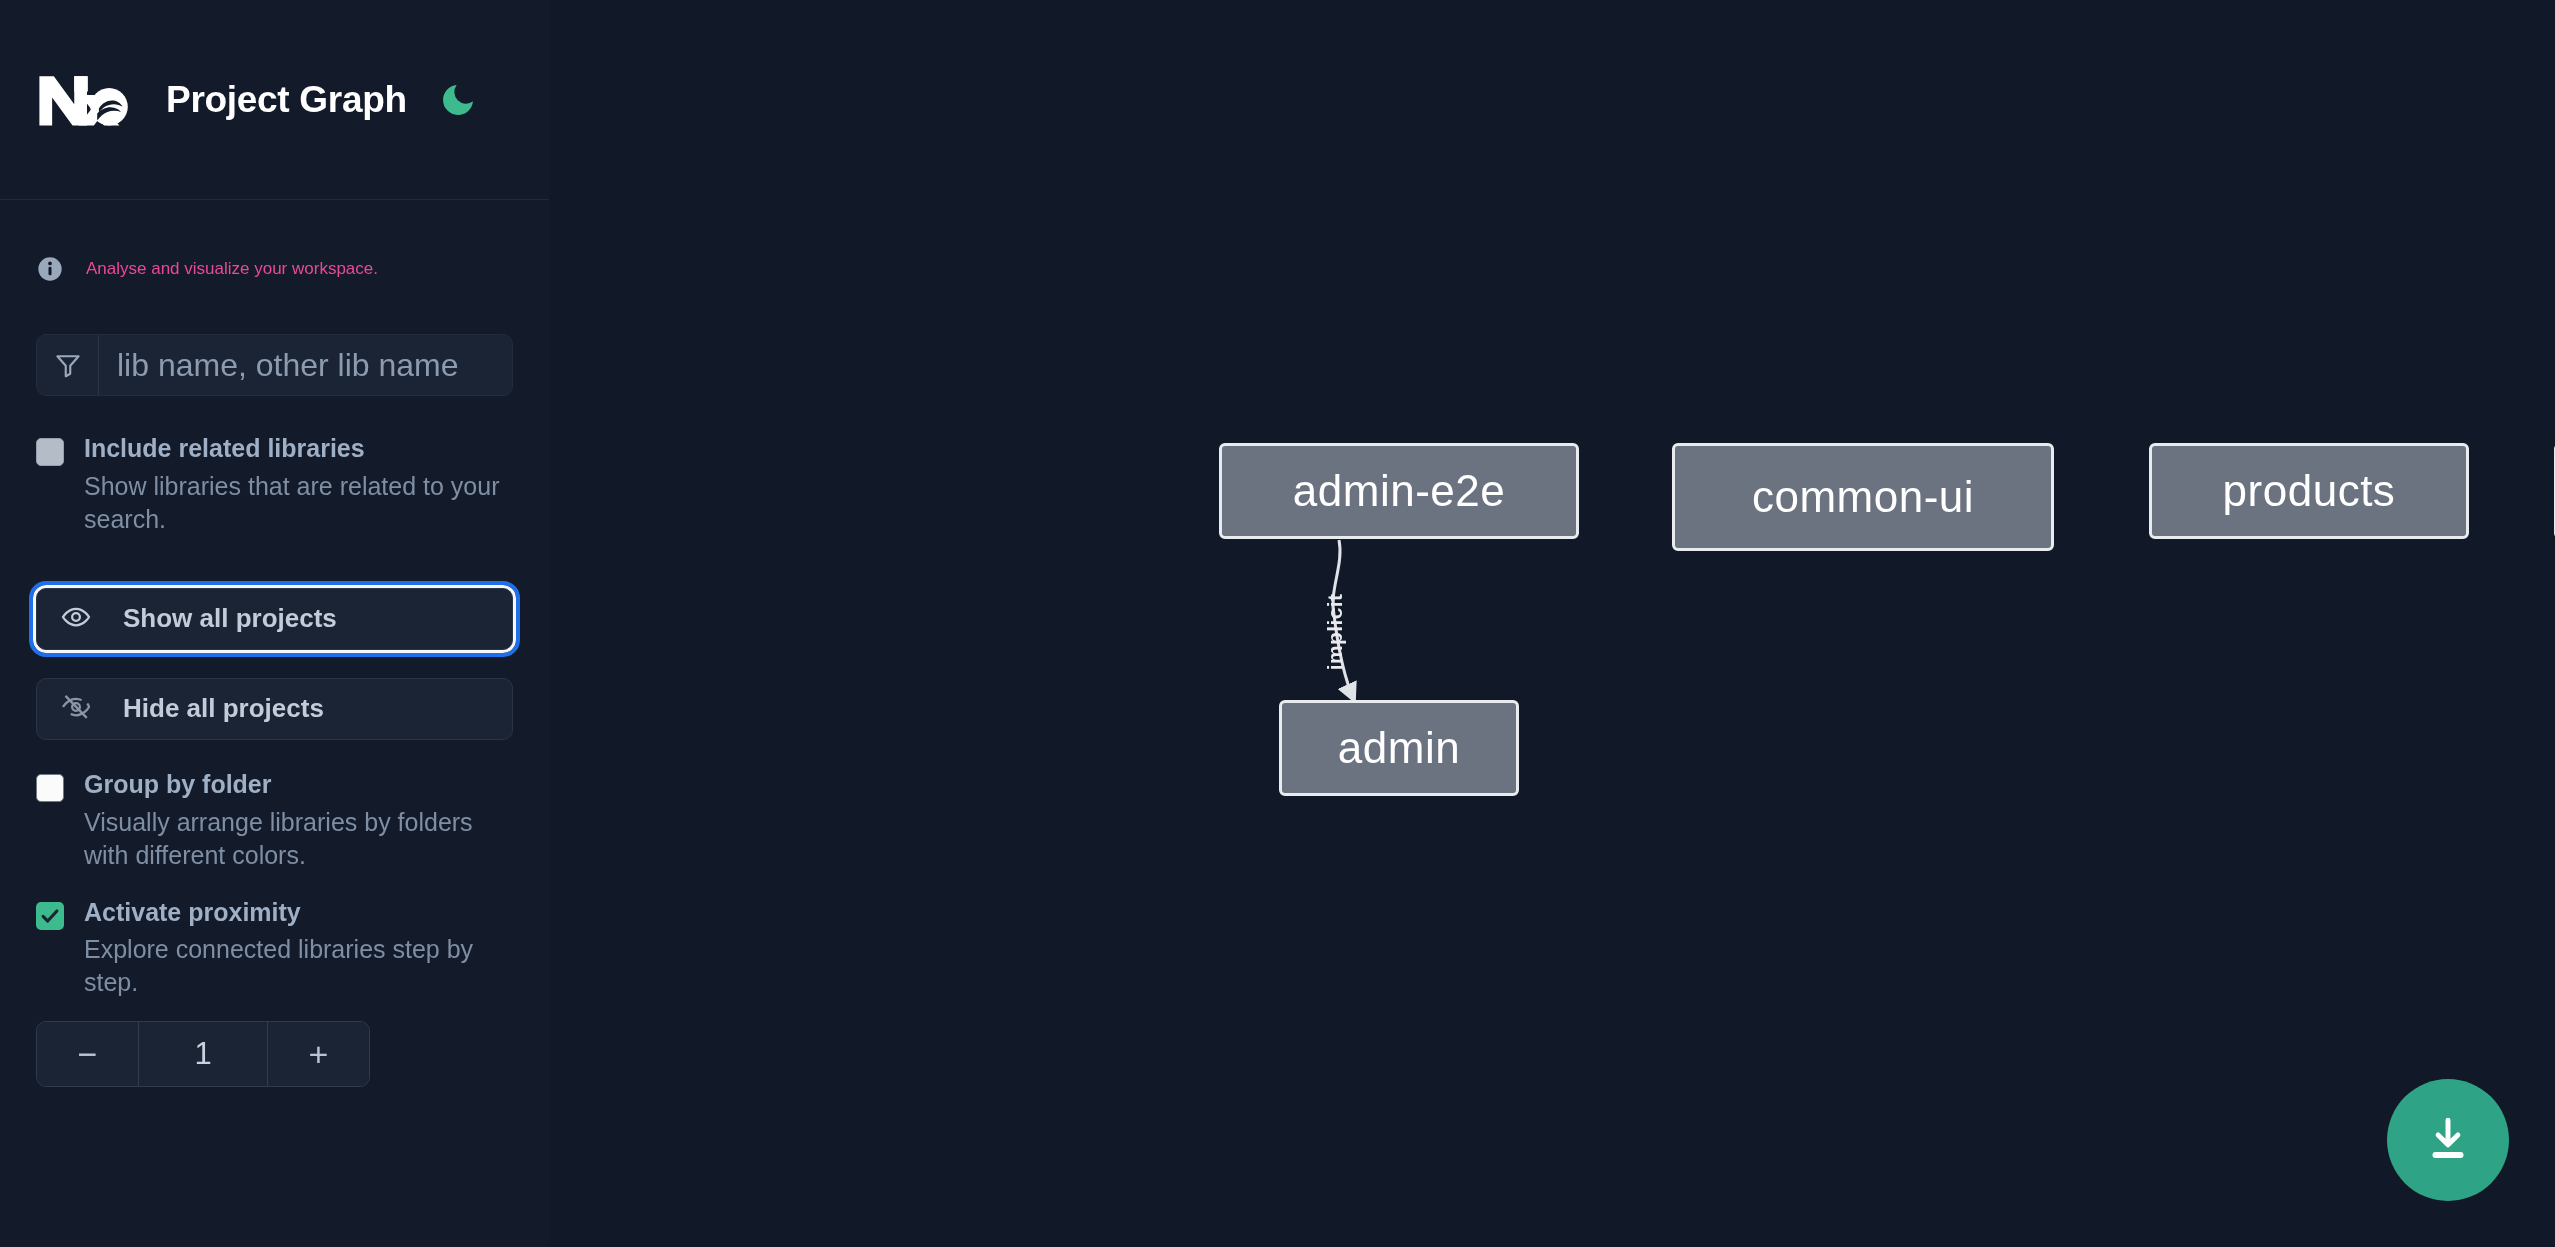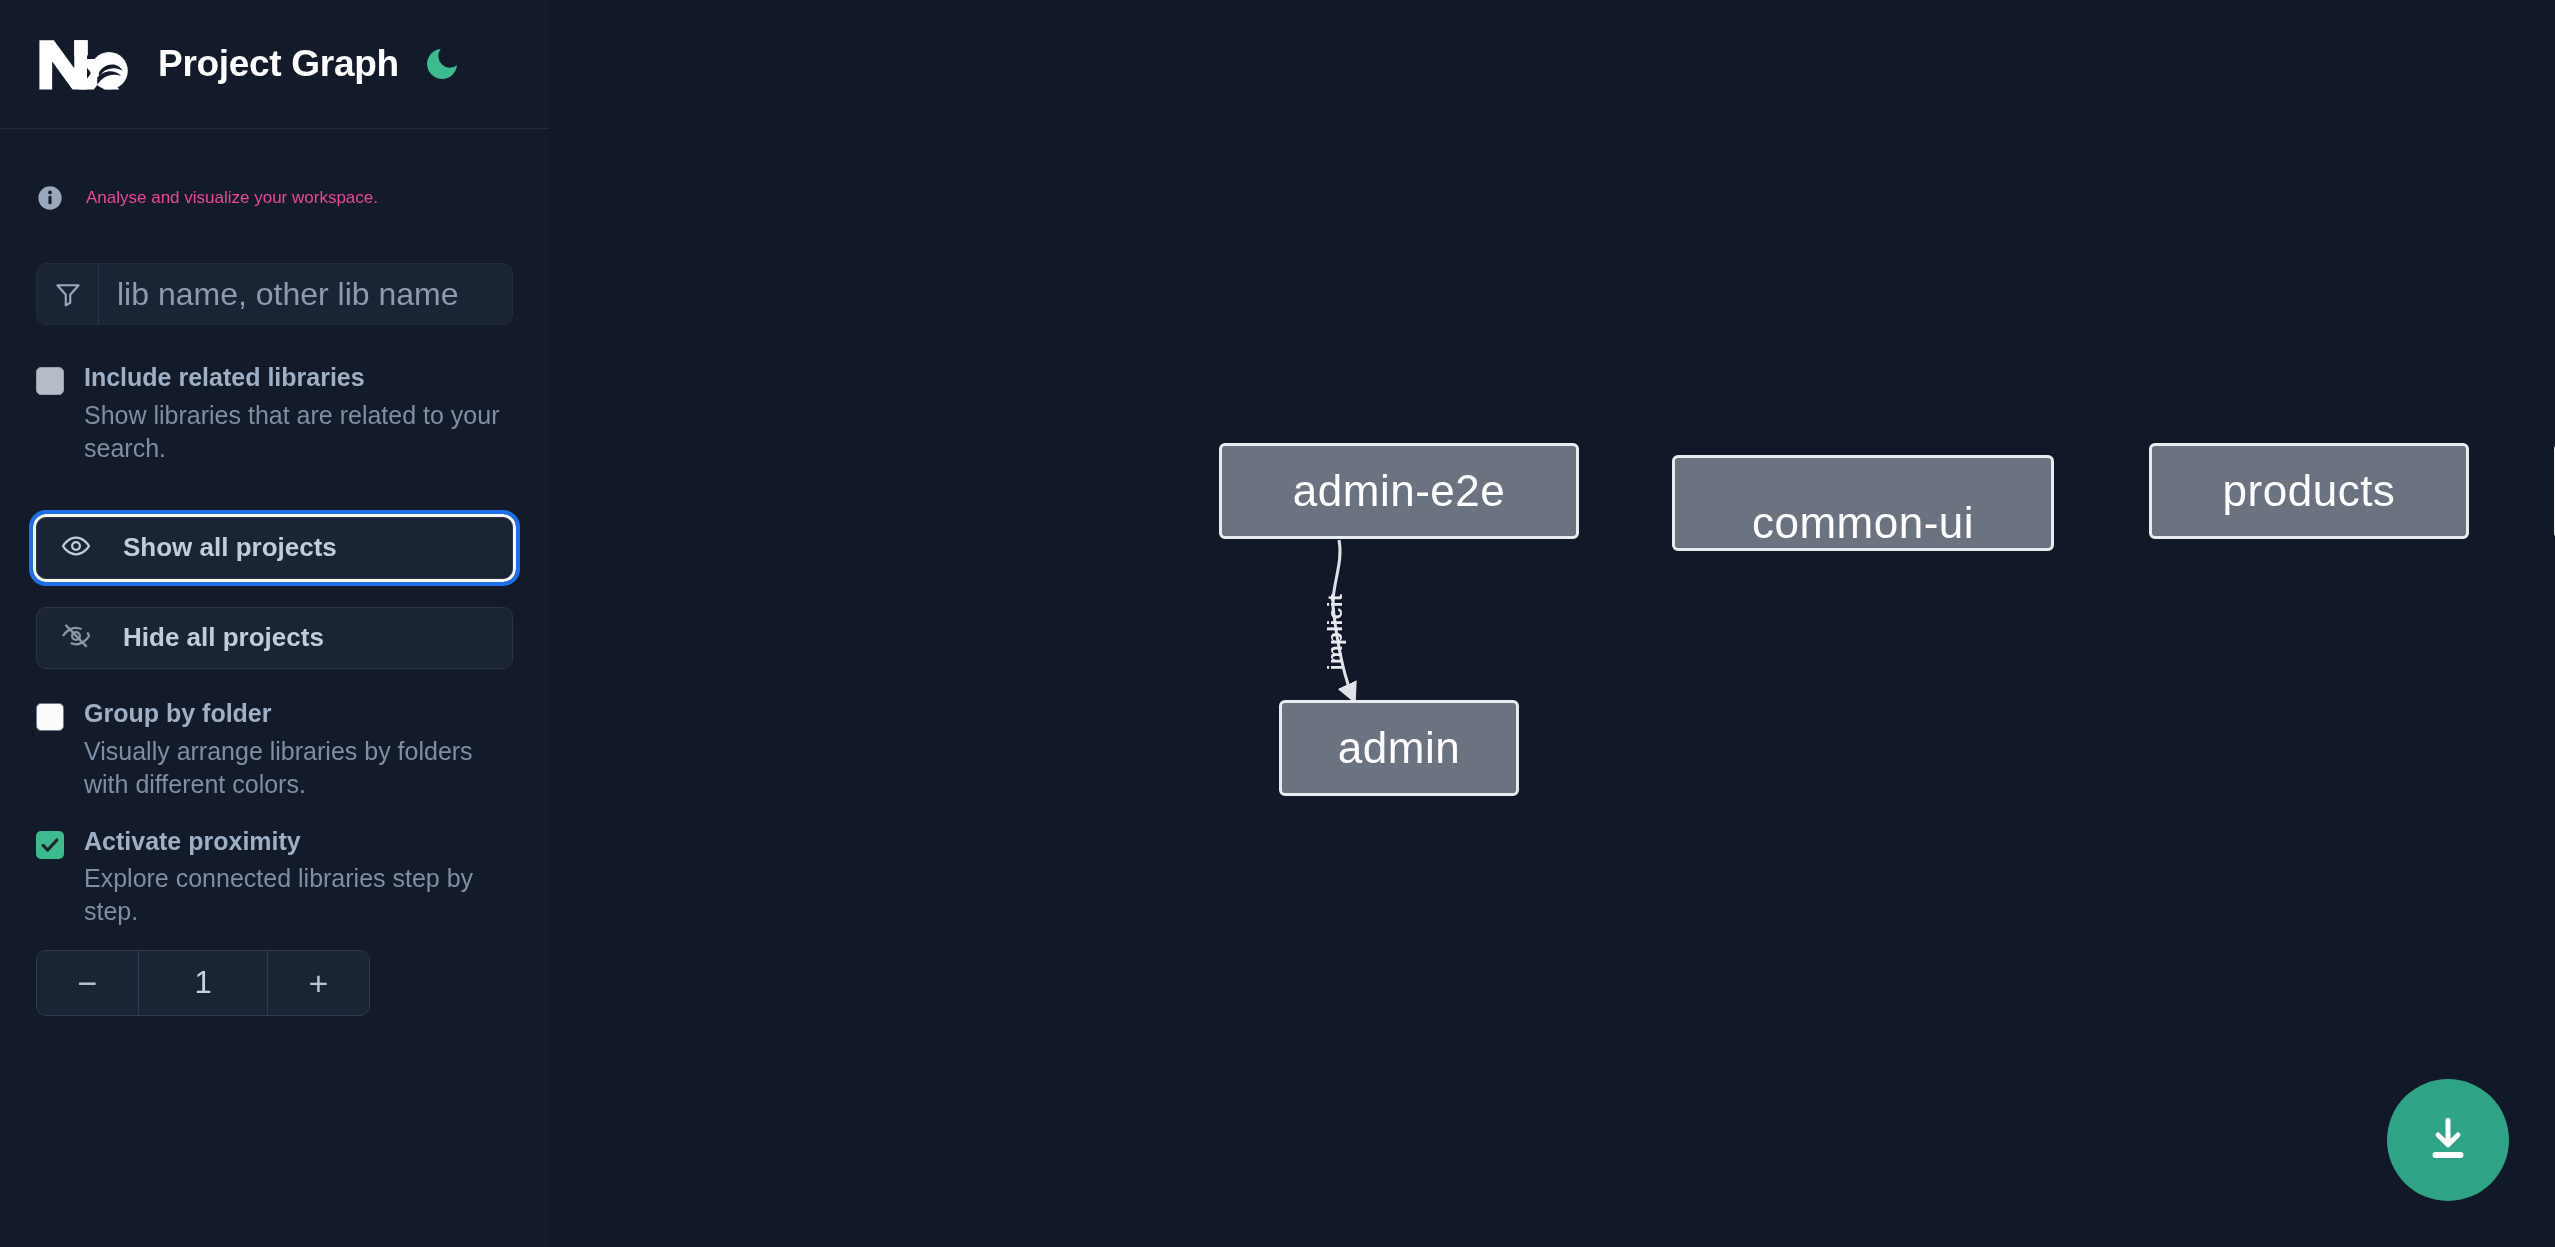--- a/index.html
+++ b/index.html
@@ -47,26 +47,26 @@
 
   .sidebar-right-edge {
     position: absolute;
     top: 0; left: 572px;
     width: 2px; height: 1247px;
     background: #0b1020;
   }
 
   
   .sb-header {
-    height: 129px;
+    height: 200px;
     display: flex;
     align-items: center;
     padding: 0 36px;
     border-bottom: 1px solid #222b3c;
-    gap: 20px;
+    gap: 28px;
   }
   .nx-logo { width: 102px; height: 62px; flex: 0 0 102px; }
   .sb-title {
     font-size: 37px;
     font-weight: 700;
     color: #ffffff;
     letter-spacing: -0.3px;
     white-space: nowrap;
   }
   .theme-toggle {
@@ -393,21 +393,21 @@
 
       <path d="M790,540 C795,565 780,590 785,615 C790,655 796,680 805,700" fill="none" stroke="#dfe3e8" stroke-width="3" marker-end="url(#arrow)"></path>
 
       <path d="M2120,540 C2112,565 2100,590 2102,618 C2104,655 2114,680 2128,700" fill="none" stroke="#dfe3e8" stroke-width="3" marker-end="url(#arrow)"></path>
     </svg>
 
     <div class="node" style="left:670px;top:443px;width:360px;height:96px;">
       <span>admin-e2e</span>
     </div>
 
-    <div class="node" style="left:1123px;top:455px;width:382px;height:96px;align-items:flex-end;">
+    <div class="node" style="left:1123px;top:443px;width:382px;height:108px;">
       <span>common-ui</span>
     </div>
 
     <div class="node" style="left:1600px;top:443px;width:320px;height:96px;">
       <span>products</span>
     </div>
 
     <div class="node" style="left:2005px;top:443px;width:340px;height:96px;">
       
     </div>

